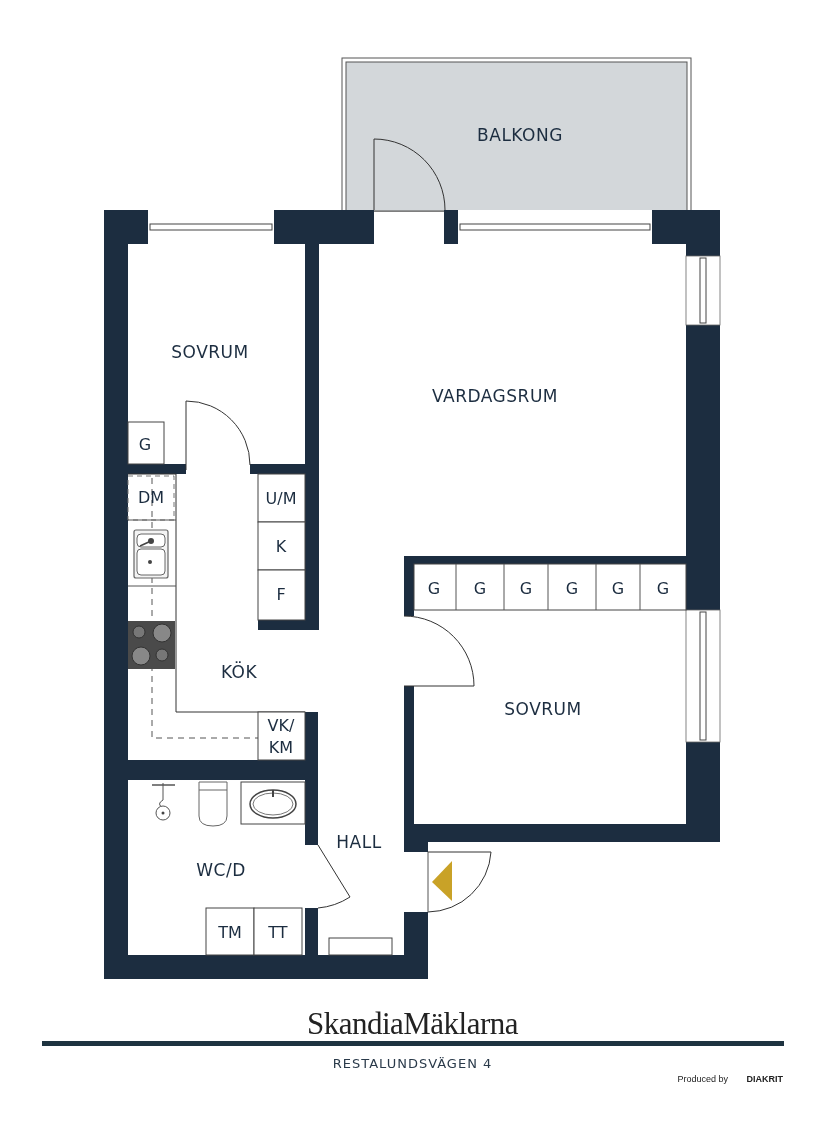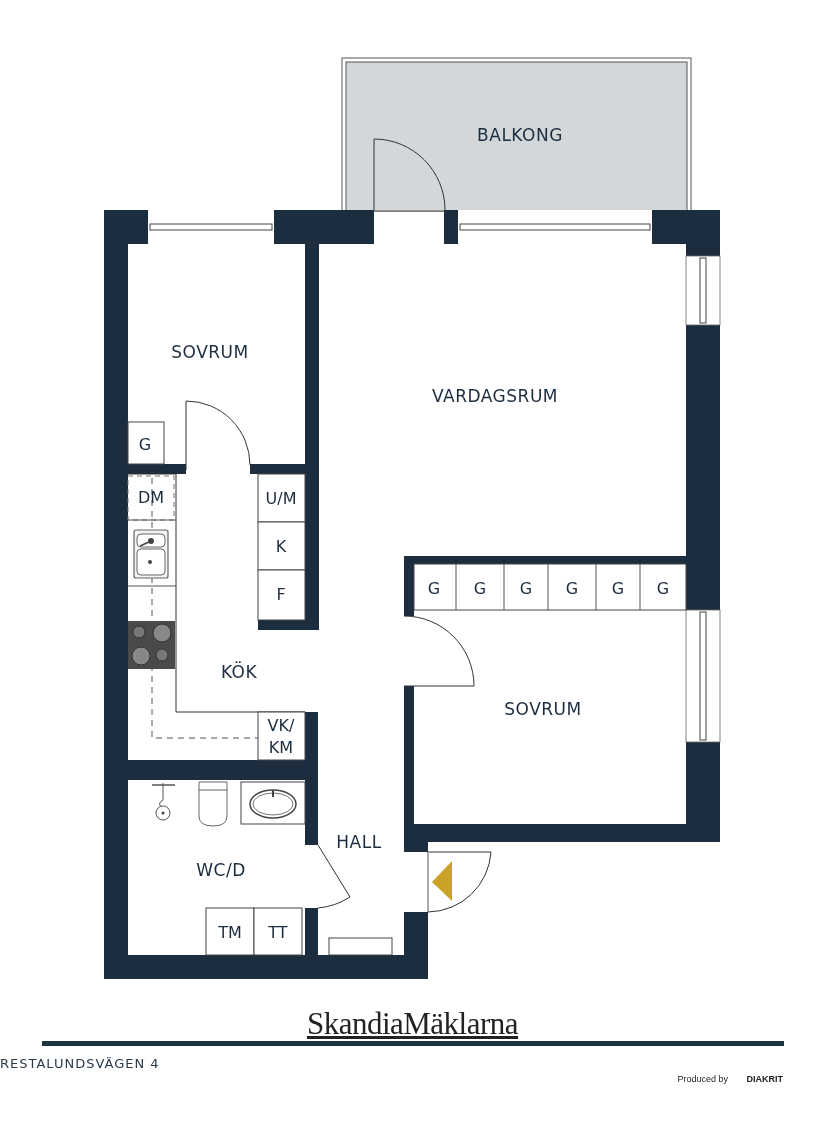--- a/index.html
+++ b/index.html
@@ -4,23 +4,23 @@
 <style>
   html,body{margin:0;padding:0;background:#ffffff;}
   body{width:825px;height:1141px;position:relative;overflow:hidden;font-family:"DejaVu Sans","Liberation Sans",sans-serif;}
   svg{position:absolute;left:0;top:0;}
   .wall{fill:#1c2d40;}
   .lbl{font-family:"DejaVu Sans","Liberation Sans",sans-serif;font-size:17px;fill:#1c2d40;text-anchor:middle;letter-spacing:0.5px;}
   .lbl-sm{font-family:"DejaVu Sans","Liberation Sans",sans-serif;font-size:16px;fill:#1c2d40;text-anchor:middle;}
   .thin{fill:none;stroke:#333;stroke-width:1;}
   .thin-w{fill:#fff;stroke:#444;stroke-width:1;}
   .dash{fill:none;stroke:#555;stroke-width:1;stroke-dasharray:6 5;}
-  .brand{position:absolute;left:0;width:825px;text-align:center;top:1006px;font-family:"Liberation Serif","DejaVu Serif",serif;font-size:31px;color:#222;letter-spacing:-0.5px;text-decoration:underline;}
+  .brand{position:absolute;left:0;width:825px;text-align:center;top:1006px;font-family:"Liberation Serif","DejaVu Serif",serif;font-size:31px;color:#222;letter-spacing:-0.5px;}
   .rule{position:absolute;left:42px;top:1041px;width:742px;height:5px;background:#1e3340;}
-  .address{position:absolute;left:0;width:825px;top:1056px;font-family:"DejaVu Sans","Liberation Sans",sans-serif;font-size:13px;color:#2a3a4a;letter-spacing:1px;}
+  .address{position:absolute;left:0;width:825px;text-align:center;top:1056px;font-family:"DejaVu Sans","Liberation Sans",sans-serif;font-size:13px;color:#2a3a4a;letter-spacing:1px;}
   .credit{position:absolute;right:42px;top:1074px;font-family:"Liberation Sans","DejaVu Sans",sans-serif;font-size:9px;color:#222;}
   .credit b{font-weight:bold;margin-left:16px;}
 </style>
 </head>
 <body>
 
 <svg width="825" height="1141" viewBox="0 0 825 1141">
 
   <g>
     <rect x="342" y="58" width="349" height="153" fill="#fff" stroke="#555" stroke-width="1"></rect>

